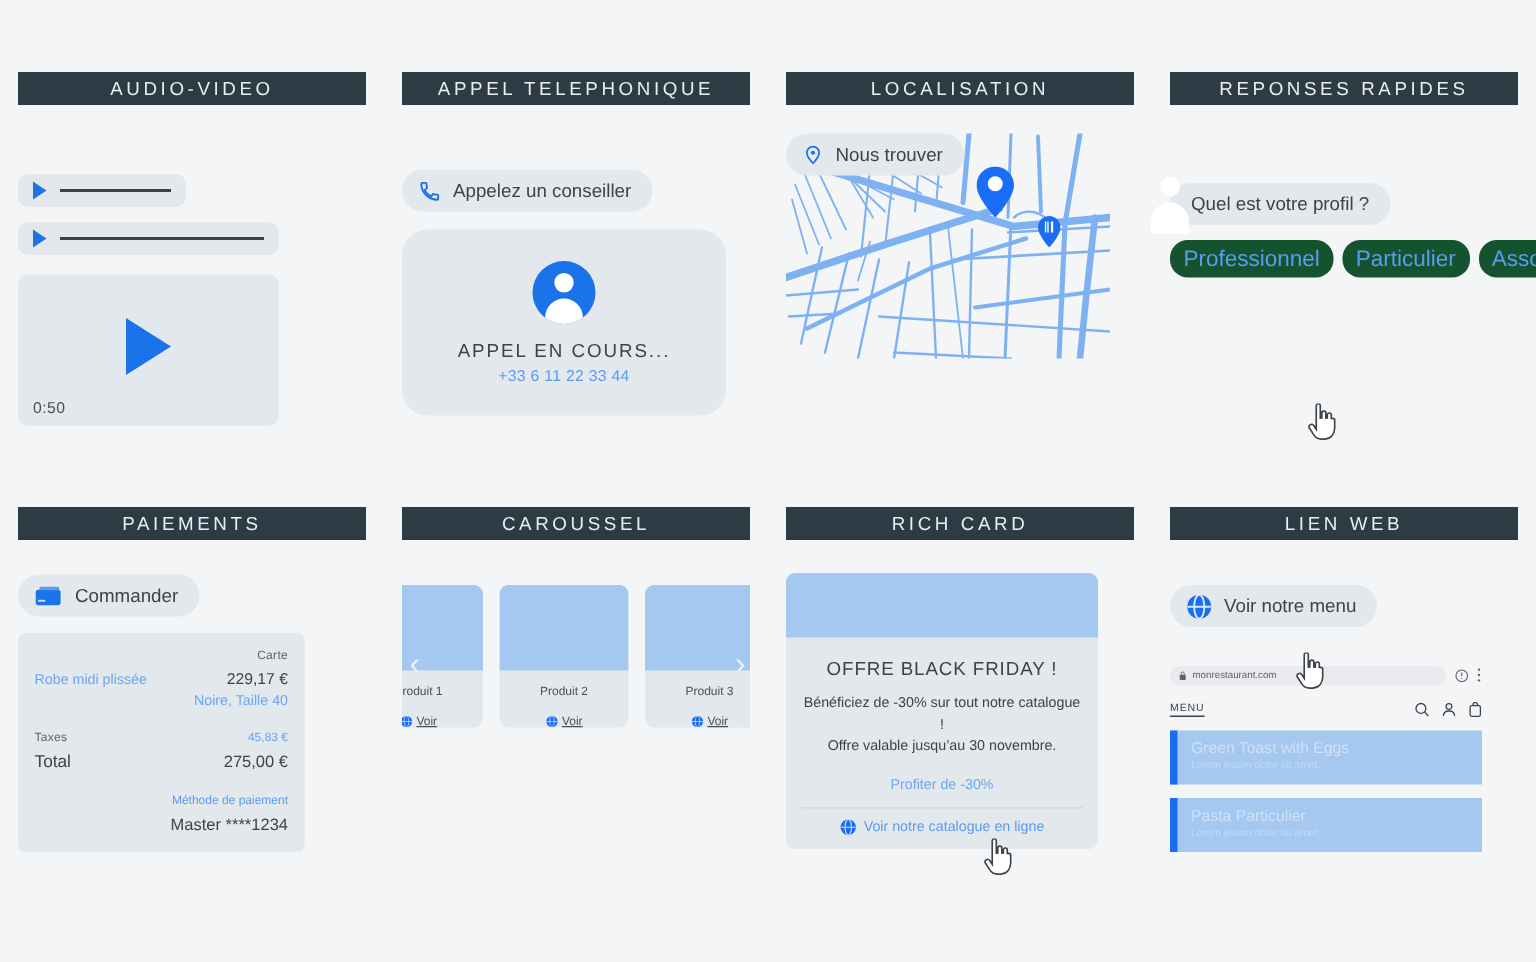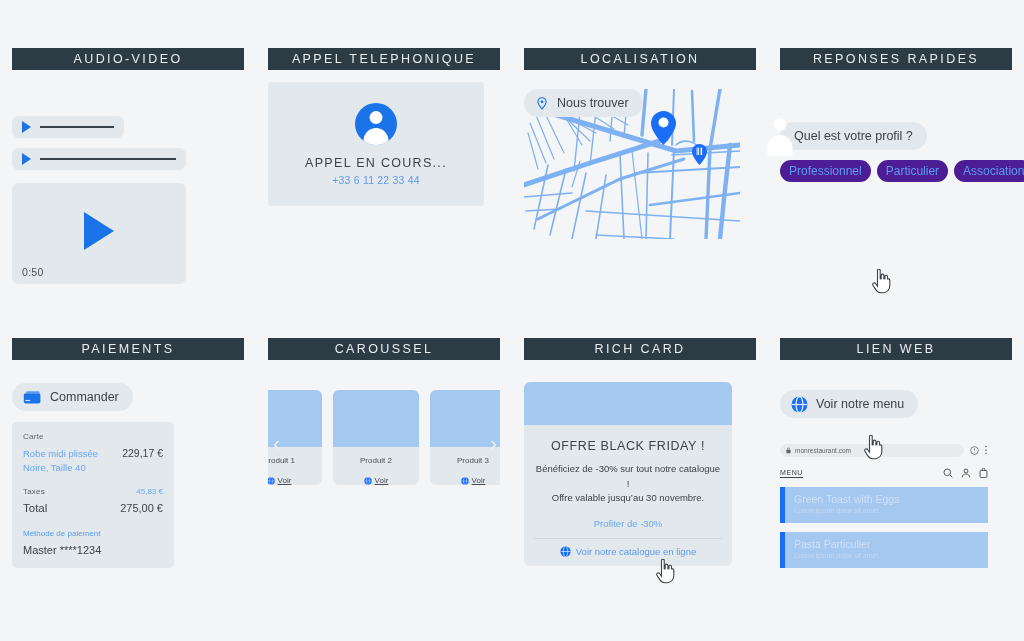--- a/index.html
+++ b/index.html
@@ -79,21 +79,21 @@
     display:inline-flex; align-items:center;
     padding:0 14px 0 11px;
     font-size:12.5px; color:#3c4349;
     gap:8px;
   }
 
   
   .call-card {
     margin-top:12px;
     width:216px; height:124px;
-    background:#e2e8ec; border-radius:3px;
+    background:#e2e8ec; border-radius:17px;
     display:flex; flex-direction:column;
     align-items:center; justify-content:center;
     gap:0;
   }
   .avatar {
     width:42px;height:42px;border-radius:50%;
     background:#1a73e8; position:relative; overflow:hidden; flex:none;
   }
   .avatar::before{
     content:""; position:absolute; left:50%; top:8px;
@@ -118,30 +118,31 @@
   
   .qr-avatar { margin-top:40px; }
   .bubble {
     margin-top:12px;
     background:#e2e8ec; border-radius:16px;
     display:inline-block; padding:7px 14px;
     font-size:12.5px; color:#3c4349;
   }
   .chips { margin-top:10px; display:flex; gap:6px; }
   .chip {
-    background:#4c1d95; border-radius:12px;
-    padding:4px 9px; font-size:12px; color:#5b9bf0;
+    background:#14532d; border-radius:12px;
+    padding:4px 9px; font-size:15px; color:#5b9bf0;
     white-space:nowrap;
   }
 
   
   .pay-card {
-    margin-top:11px; width:162px;
+    margin-top:11px; width:191px;
     background:#e2e8ec; border-radius:5px;
     padding:10px 11px 12px 11px;
+    text-align:right;
   }
   .pay-label { font-size:8px; color:#5d6469; letter-spacing:.2px; }
   .pay-line { display:flex; justify-content:space-between; align-items:baseline; }
   .pay-item { font-size:9.5px; color:#6aa6f2; line-height:1.45; }
   .pay-price { font-size:10.5px; color:#3c4349; }
   .pay-tax-v { font-size:8px; color:#6aa6f2; }
   .pay-total-l { font-size:11.5px; color:#3c4349; }
   .pay-total-v { font-size:11px; color:#3c4349; }
   .pay-method { font-size:8px; color:#5b9bf0; }
   .pay-card-no { font-size:11px; color:#3c4349; margin-top:6px; }
@@ -254,20 +255,30 @@
       <div class="video-box">
         <span class="tri-lg"></span>
         <span class="vid-time">0:50</span>
       </div>
     </div>
   </div>
 
   <div class="cell">
     <div class="sec-head">APPEL TELEPHONIQUE</div>
     <div class="cell-inner">
+      <div style="margin-top:43px;">
+        <div class="pill">
+          <span>
+            <svg width="15" height="15" viewBox="0 0 24 24" fill="none" stroke="#1a73e8" stroke-width="2" stroke-linecap="round">
+              <path d="M6.6 10.8c1.4 2.8 3.8 5.2 6.6 6.6l2.2-2.2c.3-.3.7-.4 1-.2 1.1.4 2.3.6 3.6.6.6 0 1 .4 1 1V20c0 .6-.4 1-1 1C10.6 21 3 13.4 3 4c0-.6.4-1 1-1h3.5c.6 0 1 .4 1 1 0 1.2.2 2.4.6 3.6.1.4 0 .7-.2 1l-2.3 2.2z"></path>
+            </svg>
+          </span>
+          <span>Appelez un conseiller</span>
+        </div>
+      </div>
       <div class="call-card">
         <span class="avatar"></span>
         <span class="call-status">APPEL EN COURS...</span>
         <span class="call-num">+33 6 11 22 33 44</span>
       </div>
     </div>
   </div>
 
   <div class="cell">
     <div class="sec-head">LOCALISATION</div>

